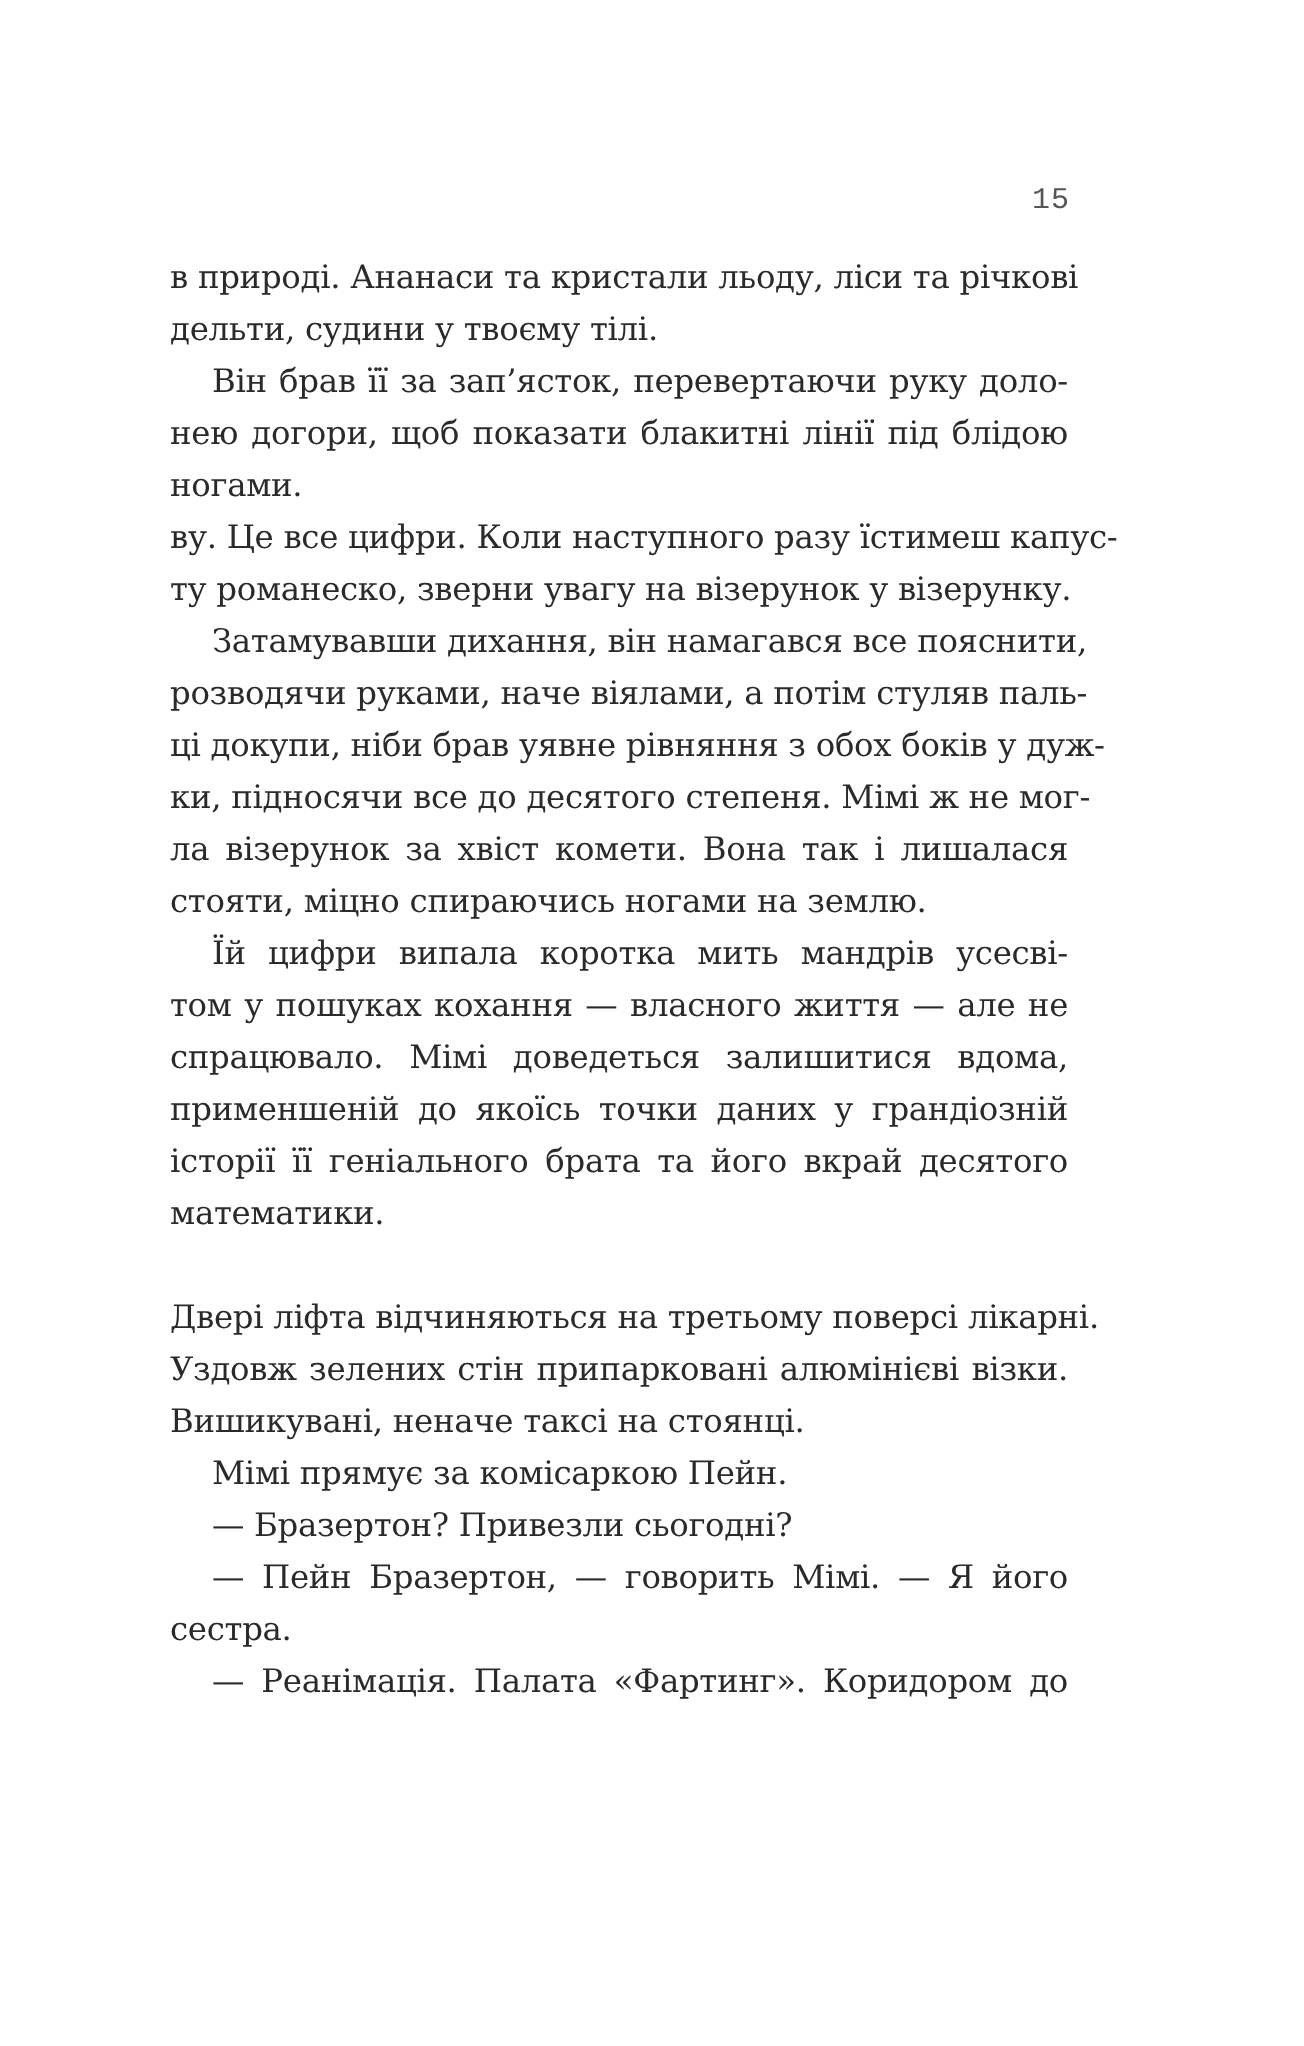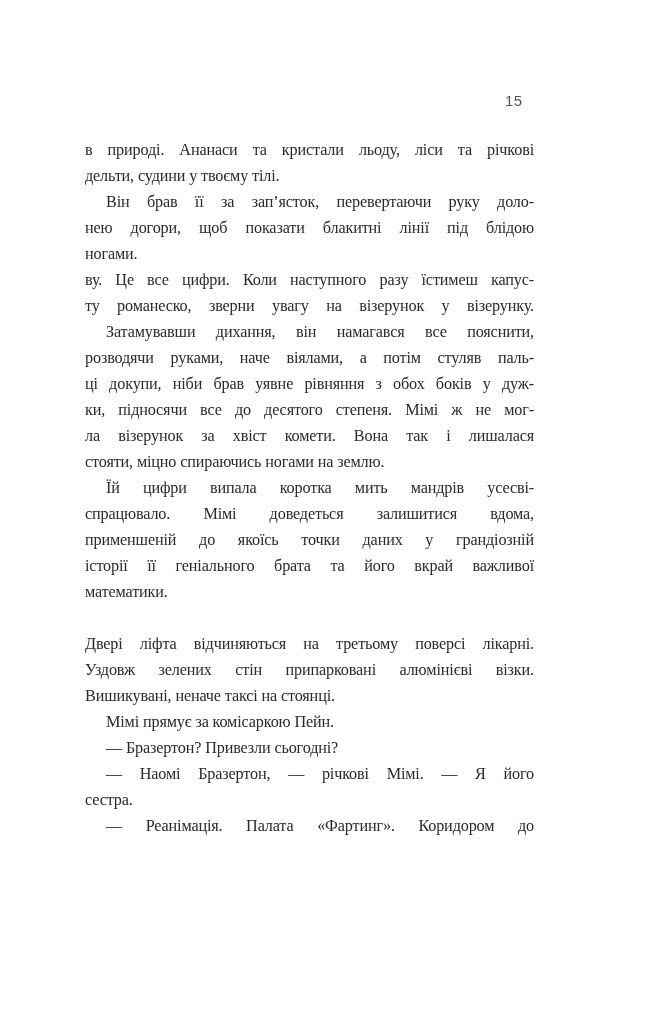--- a/index.html
+++ b/index.html
@@ -13,33 +13,32 @@
       position: relative;
       overflow: hidden;
       font-family: "DejaVu Serif", "Liberation Serif", serif;
       color: #2a2a2a;
     }
     .page-number {
       position: absolute;
       top: 92px;
       left: 505px;
       width: 30px;
-      text-align: left;
-      font-family: Liberation Sans, sans-serif;
+      text-align: right;
+      font-family: Liberation Mono, monospace;
       font-size: 15px;
       font-weight: 300;
       color: #555555;
       letter-spacing: 0.5px;
     }
     .text-block {
       position: absolute;
-      top: 137px;
+      top: 126px;
       left: 85px;
       width: 449px;
-      font-family: Liberation Serif, serif;
     }
     .line {
       display: block;
       height: 26px;
       line-height: 26px;
       font-size: 16.2px;
       white-space: nowrap;
       text-align: justify;
       text-align-last: justify;
       letter-spacing: -0.15px;
@@ -82,44 +81,45 @@
     <span class="line indent">Затамувавши дихання, він намагався все пояснити,</span>
     <span class="line">розводячи руками, наче віялами, а потім стуляв паль-</span>
     <span class="line">ці докупи, ніби брав уявне рівняння з обох боків у дуж-</span>
     <span class="line">ки, підносячи все до десятого степеня. Мімі ж не мог-</span>
     <span class="line">ла візерунок за хвіст комети. Вона так і лишалася</span>
     <span class="line last">стояти, міцно спираючись ногами на землю.</span>
   </div>
 
   <div class="paragraph">
     <span class="line indent">Їй цифри випала коротка мить мандрів усесві-</span>
+    <span class="line">том у пошуках кохання — власного життя — але не</span>
     <span class="line">спрацювало. Мімі доведеться залишитися вдома,</span>
     <span class="line">применшеній до якоїсь точки даних у грандіозній</span>
-    <span class="line">історії її геніального брата та його вкрай важливої</span>
+    <span class="line">історії її геніального брата та його вкрай десятого</span>
     <span class="line last">математики.</span>
   </div>
 
   <div class="section-gap"></div>
 
   <div class="paragraph">
     <span class="line">Двері ліфта відчиняються на третьому поверсі лікарні.</span>
     <span class="line">Уздовж зелених стін припарковані алюмінієві візки.</span>
     <span class="line last">Вишикувані, неначе таксі на стоянці.</span>
   </div>
 
   <div class="paragraph">
     <span class="line indent last">Мімі прямує за комісаркою Пейн.</span>
   </div>
 
   <div class="paragraph">
     <span class="line indent last">— Бразертон? Привезли сьогодні?</span>
   </div>
 
   <div class="paragraph">
-    <span class="line indent">— Наомі Бразертон, — річкові Мімі. — Я його</span>
+    <span class="line indent">— Пейн Бразертон, — говорить Мімі. — Я його</span>
     <span class="line last">сестра.</span>
   </div>
 
   <div class="paragraph">
     <span class="line indent">— Реанімація. Палата «Фартинг». Коридором до</span>
   </div>
 
 </div>
 
 </body></html>

